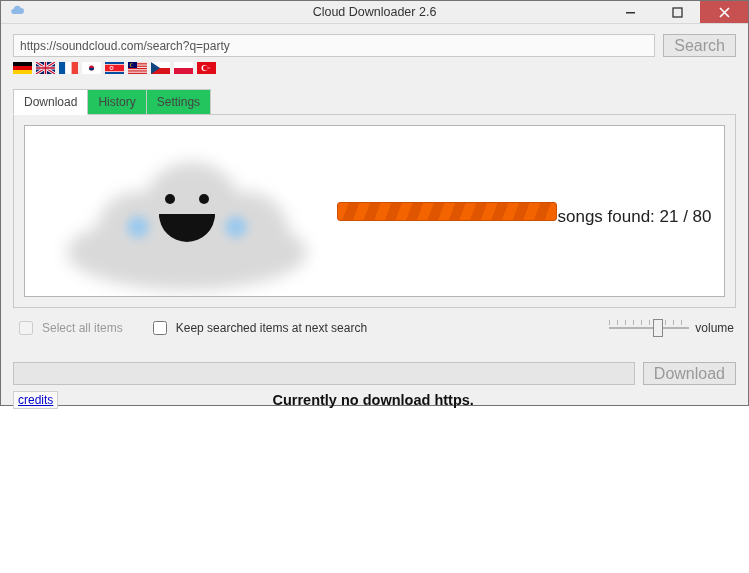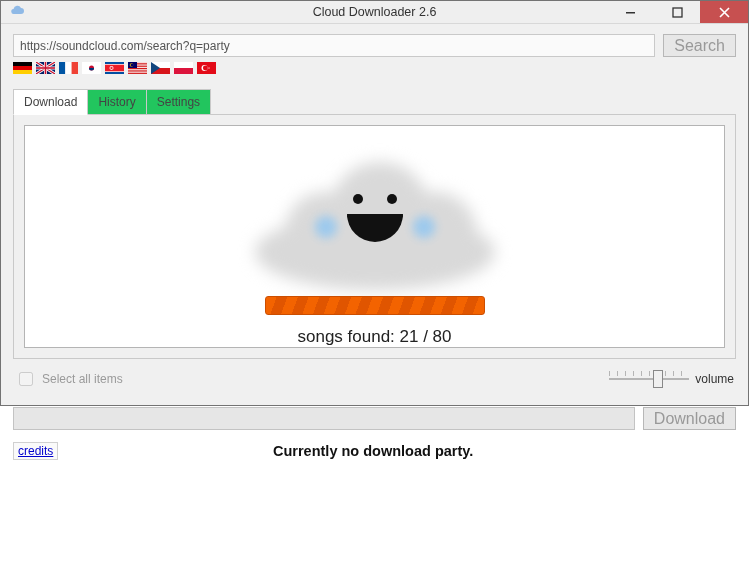--- a/index.html
+++ b/index.html
@@ -136,21 +136,21 @@
     z-index: 1;
     display: flex;
     flex-direction: column;
   }
   .content-frame {
     margin: 10px;
     flex: 1;
     background: #fff;
     border: 1px solid #b4b4b4;
     display: flex;
-    flex-direction: column;
+    flex-direction: row;
     align-items: center;
     justify-content: center;
     position: relative;
     overflow: hidden;
   }
   .cloud-wrap {
     position: relative;
     width: 300px;
     height: 160px;
     margin-bottom: 10px;
@@ -219,21 +219,21 @@
   }
   .songs-text {
     margin-top: 12px;
     font-size: 17px;
     color: #222;
     font-family: Arial, sans-serif;
   }
   .bottom-row {
     display:flex;
     align-items:center;
-    margin: 10px 0 18px 0;
+    margin: 10px 0 24px 0;
     gap: 26px;
     padding: 0 2px;
   }
   .checkbox {
     display:flex;
     align-items:center;
     gap:6px;
     font-size:12px;
   }
   .checkbox input { width:14px; height:14px; }
@@ -279,21 +279,21 @@
   .dl-progress {
     flex:1;
     height:23px;
     border:1px solid #c3c3c3;
     background:#e6e6e6;
   }
   .status-row {
     display:flex;
     align-items:center;
     gap:10px;
-    margin-top: 8px;
+    margin-top: 2px;
   }
   .credits {
     color:#0000cc;
     text-decoration: underline;
     font-size:12px;
     cursor:pointer;
     border:1px solid #d0d0d0;
     padding:1px 4px 1px 4px;
     background:#fafafa;
   }
@@ -452,35 +452,39 @@
         <div class="progress"></div>
         <div class="songs-text">songs found: 21 / 80</div>
       </div>
     </div>
 
     <div class="bottom-row">
       <label class="checkbox disabled">
         <input type="checkbox" disabled="" style="">
         <span>Select all items</span>
       </label>
+      <label class="checkbox">
+        <input type="checkbox" style="">
+        <span>Keep searched items at next search</span>
+      </label>
       <div class="volume-wrap">
         <div class="slider">
           <div class="slider-ticks"></div>
           <div class="slider-track"></div>
           <div class="slider-thumb"></div>
         </div>
         <span>volume</span>
       </div>
     </div>
 
     <div class="dl-row">
       <div class="dl-progress"></div>
       <button class="btn">Download</button>
     </div>
 
     <div class="status-row">
       <a class="credits">credits</a>
-      <div class="status-text">Currently no download party.</div>
+      <div class="status-text">Currently no download https.</div>
       <span style="width:48px"></span>
     </div>
 
   </div>
 </div>
 
 </body></html>

